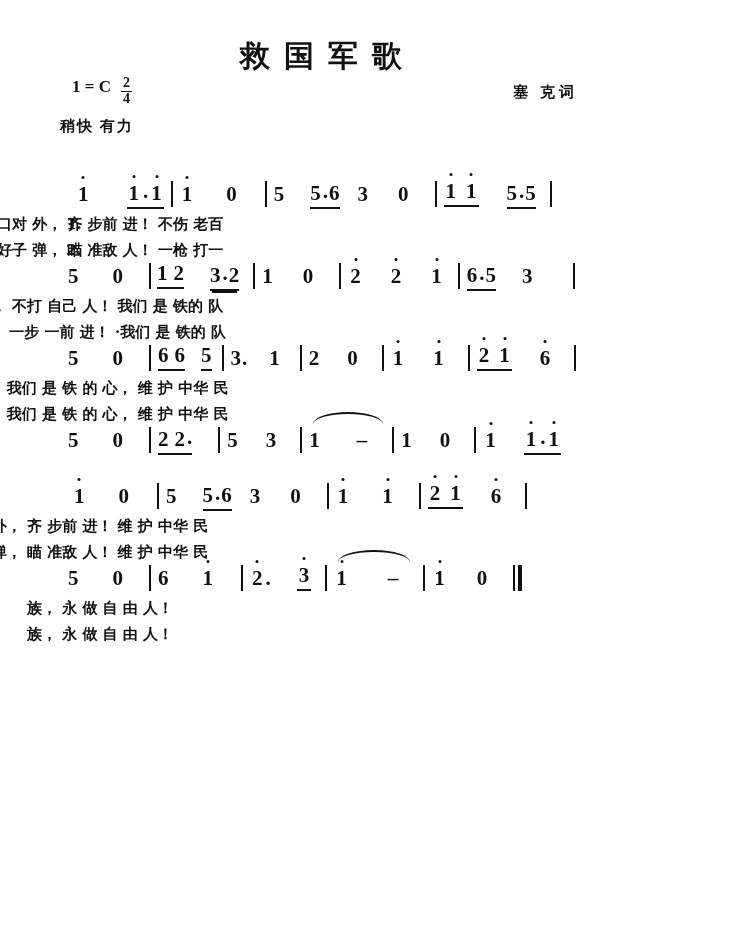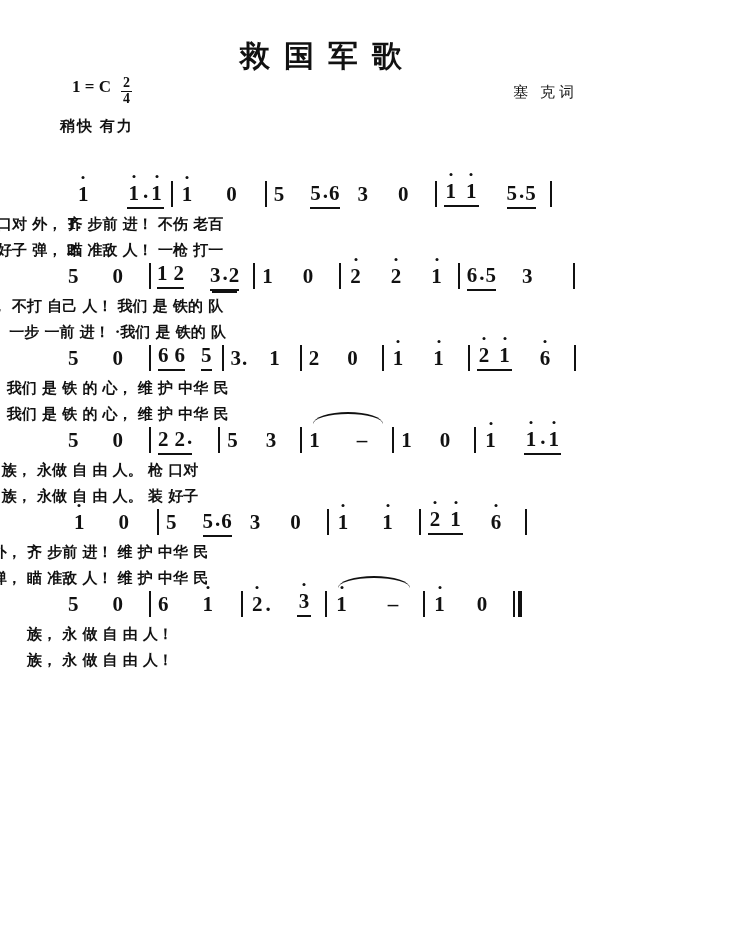--- a/index.html
+++ b/index.html
@@ -61,21 +61,21 @@
   .time-sig .den {
     display: block;
     padding: 0 2px;
   }
   .composer {
     position: absolute;
     right: 78px;
     top: 6px;
     font-size: 15px;
     letter-spacing: 4px;
-    font-weight: normal;
+    font-weight: bold;
   }
   .tempo {
     position: absolute;
     left: 60px;
     top: 40px;
     font-size: 15px;
     font-weight: bold;
     letter-spacing: 2px;
   }
   .systems {
@@ -356,28 +356,20 @@
         <span class="cell">1</span>
         <span class="cell" style="margin-left:28px;">0</span>
         <span class="bar" style="margin-left:24px;"></span>
         <span class="cell note">1<i class="dot-hi"></i></span>
         <span class="grp u1" style="margin-left:26px;">
           <span class="cell note">1<i class="dot-hi"></i></span>
           <span class="augdot">.</span>
           <span class="cell note">1<i class="dot-hi"></i></span>
         </span>
       </div>
-      <div class="lyrics">
-        <div class="lyric-line">
-          <span class="lyr" style="left:42px;">族，  永做 自 由 人。   枪 口对</span>
-        </div>
-        <div class="lyric-line">
-          <span class="lyr" style="left:42px;">族，  永做 自 由 人。   装 好子</span>
-        </div>
-      </div>
     </div>
 
     <div class="system">
       <div class="staff">
         <span class="cell note" style="margin-left:14px;">1<i class="dot-hi"></i></span>
         <span class="cell" style="margin-left:32px;">0</span>
         <span class="bar" style="margin-left:28px;"></span>
         <span class="cell">5</span>
         <span class="grp u1" style="margin-left:26px;">
           <span class="cell">5</span>

